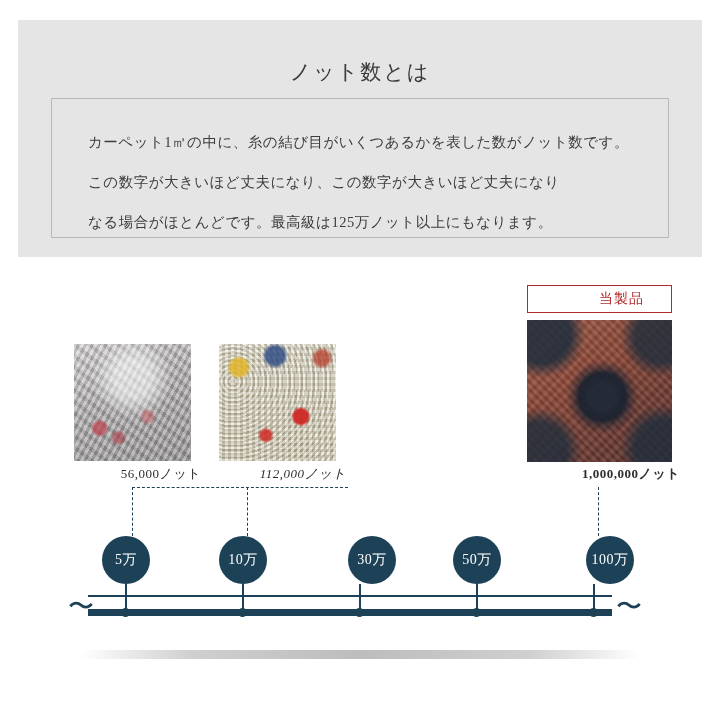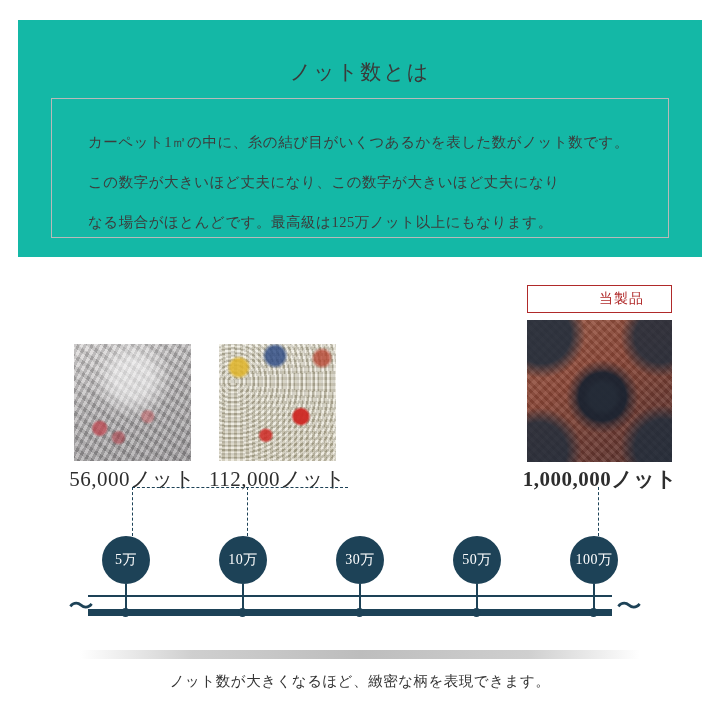--- a/index.html
+++ b/index.html
@@ -19,21 +19,21 @@
     height: 720px;
   }
 
   
   .header-panel {
     position: absolute;
     left: 18px;
     top: 20px;
     width: 684px;
     height: 237px;
-    background: #14b8a6;
+    background: #e5e5e5;
     box-sizing: border-box;
   }
   .header-title {
     position: absolute;
     left: 0;
     top: 38px;
     width: 684px;
     text-align: center;
     font-size: 21px;
     color: #3a3a3a;
@@ -68,23 +68,23 @@
     box-sizing: border-box;
   }
   .sample .thumb {
     width: 100%;
     height: 100%;
     overflow: hidden;
     position: relative;
   }
   .sample-label {
     position: absolute;
-    font-size: 21px;
+    font-size: 13px;
     color: #2e2e2e;
-    text-align: center;
+    text-align: right;
     white-space: nowrap;
     letter-spacing: 0.5px;
   }
 
   
   .art-shag {
     width: 100%;
     height: 100%;
     background:
       radial-gradient(circle at 22% 72%, rgba(190,70,80,0.75) 0 6px, rgba(190,70,80,0) 9px),
@@ -237,54 +237,53 @@
       <div class="art-shag"></div>
     </div>
   </div>
   <div class="sample-label" style="left:64px; top:465px; width:137px;">56,000ノット</div>
 
   <div class="sample" style="left:219px; top:344px; width:117px; height:117px;">
     <div class="thumb">
       <div class="art-loop"></div>
     </div>
   </div>
-  <div class="sample-label" style="left:209px; top:465px; width:137px;">112,000ノット</div>
+  <div class="sample-label" style="left:209px; top:465px; width:137px;font-style:italic;">112,000ノット</div>
 
   <div class="product-badge" style="left:527px; top:285px; width:145px; height:28px;padding-left:44px;">当製品</div>
   <div class="sample" style="left:527px; top:320px; width:145px; height:142px;">
     <div class="thumb">
       <div class="art-persian"></div>
     </div>
   </div>
   <div class="sample-label" style="left:520px; top:465px; width:160px;font-weight:bold;">1,000,000ノット</div>
 
   <div class="dashed-h" style="left:132px; top:487px; width:216px;"></div>
   <div class="dashed-v" style="left:132px; top:487px; height:49px;"></div>
   <div class="dashed-v" style="left:247px; top:487px; height:49px;"></div>
   <div class="dashed-v" style="left:598px; top:487px; height:49px;"></div>
 
   <div class="bubble" style="left:102px; top:536px;text-align:center;">5万</div>
   <div class="bubble" style="left:219px; top:536px;">10万</div>
-  <div class="bubble" style="left:336px; top:536px;">30万</div>
+  <div class="bubble" style="left:348px; top:536px;">30万</div>
   <div class="bubble" style="left:453px; top:536px;">50万</div>
-  <div class="bubble" style="left:570px; top:536px;">100万</div>
+  <div class="bubble" style="left:586px; top:536px;">100万</div>
 
   <div class="stem" style="left:125px; top:584px; height:28px;"></div>
   <div class="stem" style="left:242px; top:584px; height:28px;"></div>
   <div class="stem" style="left:359px; top:584px; height:28px;"></div>
   <div class="stem" style="left:476px; top:584px; height:28px;"></div>
   <div class="stem" style="left:593px; top:584px; height:28px;"></div>
 
   <div class="axis-thin"></div>
   <div class="axis-bar"></div>
   <div class="axis-end" style="left:68px;">〜</div>
   <div class="axis-end" style="left:616px;">〜</div>
 
   <div class="tick-dot" style="left:121px;"></div>
   <div class="tick-dot" style="left:238px;"></div>
   <div class="tick-dot" style="left:355px;"></div>
   <div class="tick-dot" style="left:472px;"></div>
   <div class="tick-dot" style="left:589px;"></div>
 
   <div class="footer-bar"></div>
-  <div class="footer-caption">ノット数が大きくなるほど、緻密な柄を表現できます。</div>
 
 </div>
 
 </body></html>

